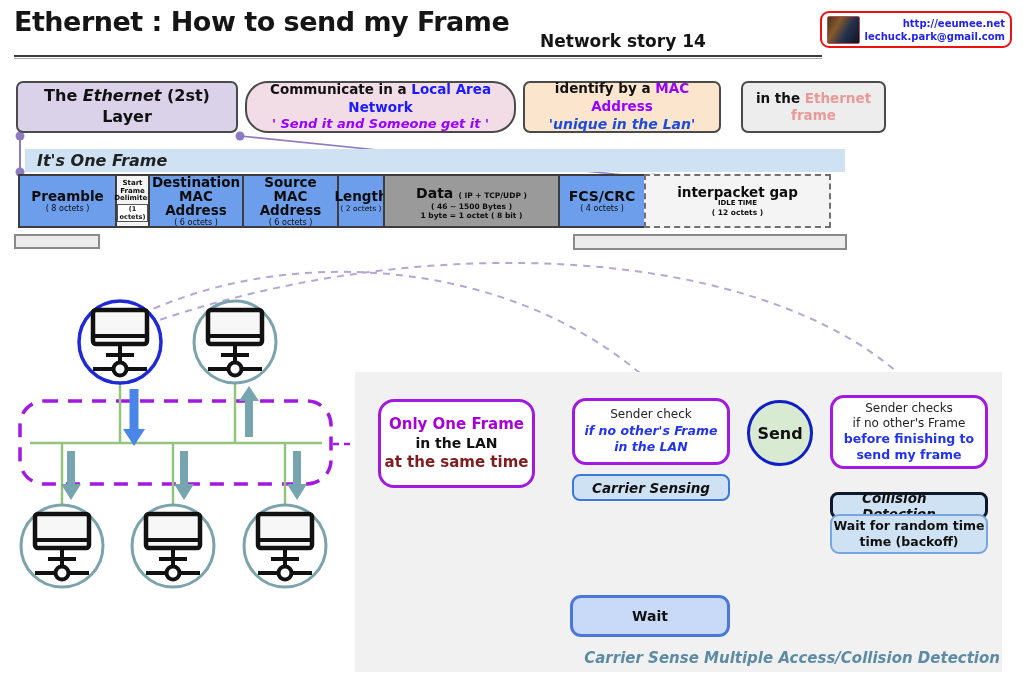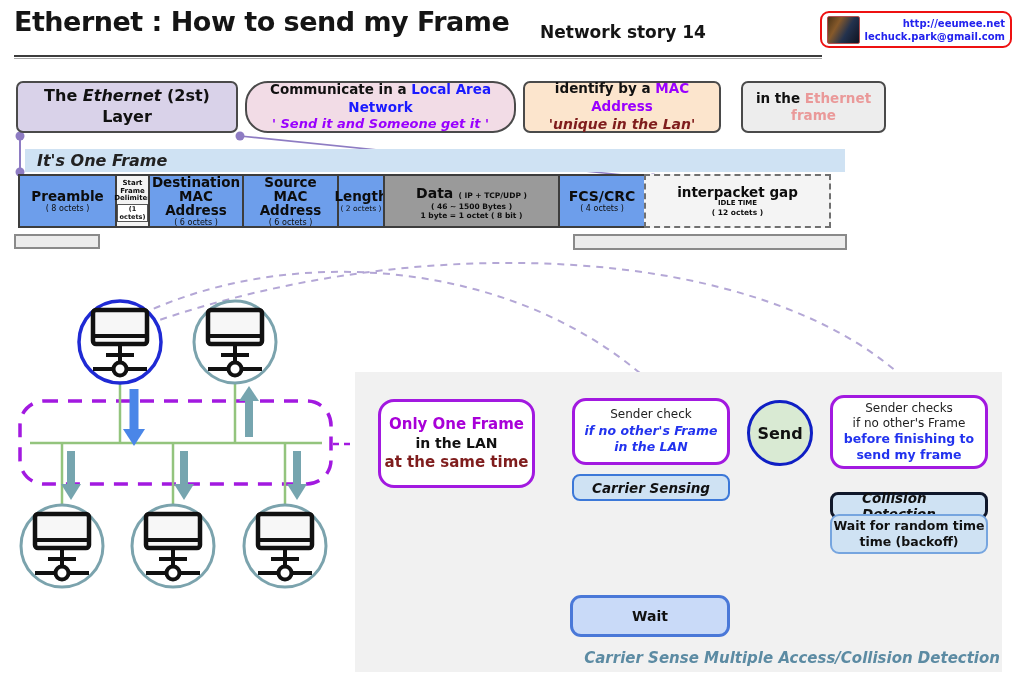--- a/index.html
+++ b/index.html
@@ -2,41 +2,41 @@
 <html><head>
 <meta charset="utf-8">
 <style>
   html,body{margin:0;padding:0;background:#fff;}
   .stage{position:relative;width:1023px;height:684px;background:#ffffff;
          font-family:"DejaVu Sans",sans-serif;overflow:hidden;color:#111;}
   .abs{position:absolute;}
 
   
   .title{left:14px;top:6px;font-size:27px;font-weight:800;letter-spacing:-0.5px;color:#151515;}
-  .subtitle{left:540px;top:22px;font-size:17px;font-weight:700;color:#151515;}
+  .subtitle{left:540px;top:31px;font-size:17px;font-weight:700;color:#151515;}
   .badge{left:820px;top:11px;width:192px;height:37px;border:2px solid #ee1111;border-radius:9px;
          display:flex;align-items:center;gap:5px;padding:12px 5px;box-sizing:border-box;background:#fff;}
   .badge-thumb{width:40px;height:26px;border:1px solid #b05050;border-radius:2px;
          background:linear-gradient(120deg,#4a3418 0%,#86592a 30%,#23324e 60%,#0e1320 100%);}
   .badge-text{flex:1;text-align:right;font-size:10px;font-weight:700;color:#2222ee;line-height:1.3;}
   .divider{left:14px;top:55px;width:808px;height:1px;border-top:2px solid #3c3c3c;border-bottom:1px solid #a9a9a9;}
 
   
   .concept{top:81px;height:52px;box-sizing:border-box;border:2.5px solid #4a4a4a;border-radius:7px;
            display:flex;flex-direction:column;align-items:center;justify-content:center;text-align:center;line-height:1.3;}
   #box-layer{left:16px;width:222px;background:#d9d2e9;font-size:16px;font-weight:700;}
   #box-lan{left:245px;width:271px;background:#f2dce6;border-radius:23px;}
   #box-mac{left:523px;width:198px;background:#fce5cd;}
   #box-frame{left:741px;width:145px;background:#ededed;font-size:13.5px;font-weight:700;padding:0 10px;line-height:1.25;}
   .c-l1{font-size:13.5px;font-weight:700;color:#111;}
   .txt-blue{color:#1a1aff;}
   .txt-purple{color:#9900ff;}
   .txt-pink{color:#ea9999;}
   .c-l2p{font-size:13px;font-weight:700;font-style:italic;color:#9900ff;}
-  .c-l2b{font-size:14px;font-weight:700;font-style:italic;color:#7f1d1d;}
+  .c-l2b{font-size:14px;font-weight:700;font-style:italic;color:#1d4ed8;}
 
   
   .banner{left:25px;top:149px;width:820px;height:23px;background:#cfe2f3;display:flex;align-items:center;
           padding-left:12px;box-sizing:border-box;font-size:16px;font-weight:700;font-style:italic;color:#222;}
   .frame-row{left:18px;top:174px;display:flex;}
   .ff{box-sizing:border-box;height:54px;border:2px solid #3d3d3d;margin-left:-2px;
       display:flex;flex-direction:column;align-items:center;justify-content:center;text-align:center;color:#0d0d0d;}
   .ff:first-child{margin-left:0;}
   .ff-blue{background:#6d9eeb;}
   .ff-gray{background:#9a9a9a;align-items:center;}

